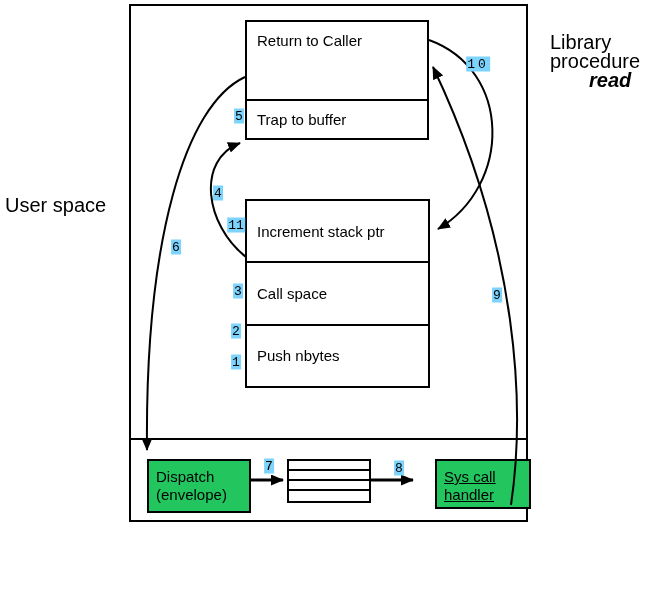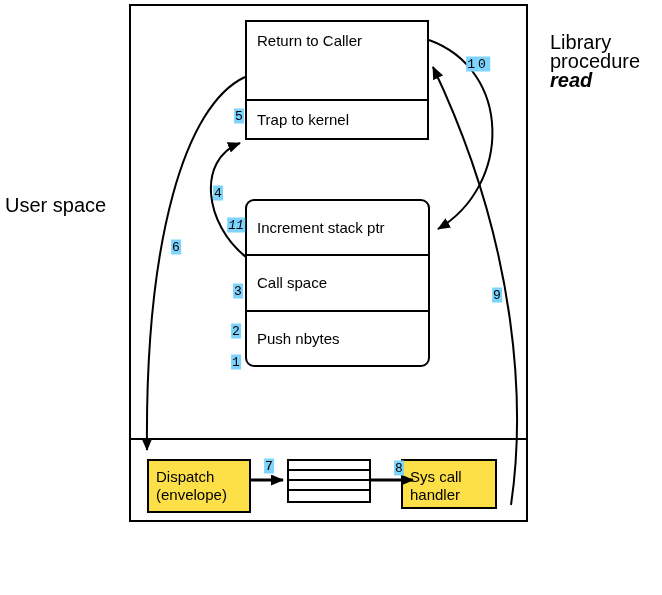--- a/index.html
+++ b/index.html
@@ -22,51 +22,51 @@
     left: 129px; top: 438px; width: 399px; height: 2px;
     background: #000;
   }
   .stack-box {
     border: 2px solid #000;
     background: #fff;
     display: flex;
     flex-direction: column;
   }
   .library-box { left: 245px; top: 20px; width: 184px; height: 120px; gap: 40px; }
-  .userprog-box { left: 245px; top: 199px; width: 185px; height: 168px; border-radius: 9px; }
+  .userprog-box { left: 245px; top: 199px; width: 185px; height: 189px; }
   .stack-box .row {
     flex: 1;
     display: flex;
     align-items: center;
     padding-left: 10px;
     font-size: 15px;
     white-space: nowrap;
     border-top: 2px solid #000;
   }
   .stack-box .row:first-child { border-top: none; }
   .small-box {
     border: 2px solid #000;
-    background: #fde047;
+    background: #22c55e;
     font-size: 15px;
     line-height: 18px;
     padding: 7px 0 0 7px;
     white-space: nowrap;
   }
   .dispatch-box { left: 147px; top: 459px; width: 104px; height: 54px; }
-  .handler-box { left: 401px; top: 459px; width: 96px; height: 50px; }
+  .handler-box { left: 435px; top: 459px; width: 96px; height: 50px; text-decoration: underline; }
   .side-label {
     font-size: 20px;
     line-height: 19px;
     white-space: nowrap;
   }
   .user-space-label { left: 5px; top: 196px; }
   .kernel-space-label { left: 1px; top: 474px; }
   .library-caption { left: 550px; top: 33px; }
   .userprog-caption { left: 548px; top: 263px; }
-  .em-read { font-weight: bold; font-style: italic; }
+  .em-read { font-weight: bold; font-style: italic; margin-left: 39px; }
   .step-num {
     font-family: "Liberation Mono", "DejaVu Sans Mono", monospace;
     font-size: 13px;
     transform: translate(-50%, -50%);
     white-space: nowrap;
     background: #7dd3fc;
     padding: 0 1px;
   }
   .step-10 { letter-spacing: 3px; }
   svg.overlay {
@@ -83,21 +83,21 @@
 <body>
 
 <div class="diagram">
 
   <div class="abs outer-rect"></div>
 
   <div class="abs kernel-divider"></div>
 
   <div class="abs stack-box library-box">
     <div class="row">Return to Caller</div>
-    <div class="row">Trap to kernel</div>
+    <div class="row">Trap to buffer</div>
   </div>
 
   <div class="abs stack-box userprog-box">
     <div class="row">Increment stack ptr</div>
     <div class="row">Call space</div>
     <div class="row">Push nbytes</div>
   </div>
 
   <div class="abs small-box dispatch-box">
     <div>Dispatch</div>
@@ -138,21 +138,21 @@
   <div class="abs step-num" style="left:236px; top:362px;">1</div>
   <div class="abs step-num" style="left:236px; top:331px;">2</div>
   <div class="abs step-num" style="left:238px; top:291px;">3</div>
   <div class="abs step-num" style="left:218px; top:193px;">4</div>
   <div class="abs step-num" style="left:239px; top:116px;">5</div>
   <div class="abs step-num" style="left:176px; top:247px;">6</div>
   <div class="abs step-num" style="left:269px; top:466px;">7</div>
   <div class="abs step-num" style="left:399px; top:468px;">8</div>
   <div class="abs step-num" style="left:497px; top:295px;">9</div>
   <div class="abs step-num step-10" style="left:478px; top:64px;">10</div>
-  <div class="abs step-num" style="left:236px; top:225px;font-style:italic;">11</div>
+  <div class="abs step-num" style="left:236px; top:225px;">11</div>
 
   <div class="abs side-label user-space-label">User space</div>
 
   <div class="abs side-label library-caption">
     <div>Library</div>
     <div>procedure</div>
     <div class="em-read">read</div>
   </div>
 
 

